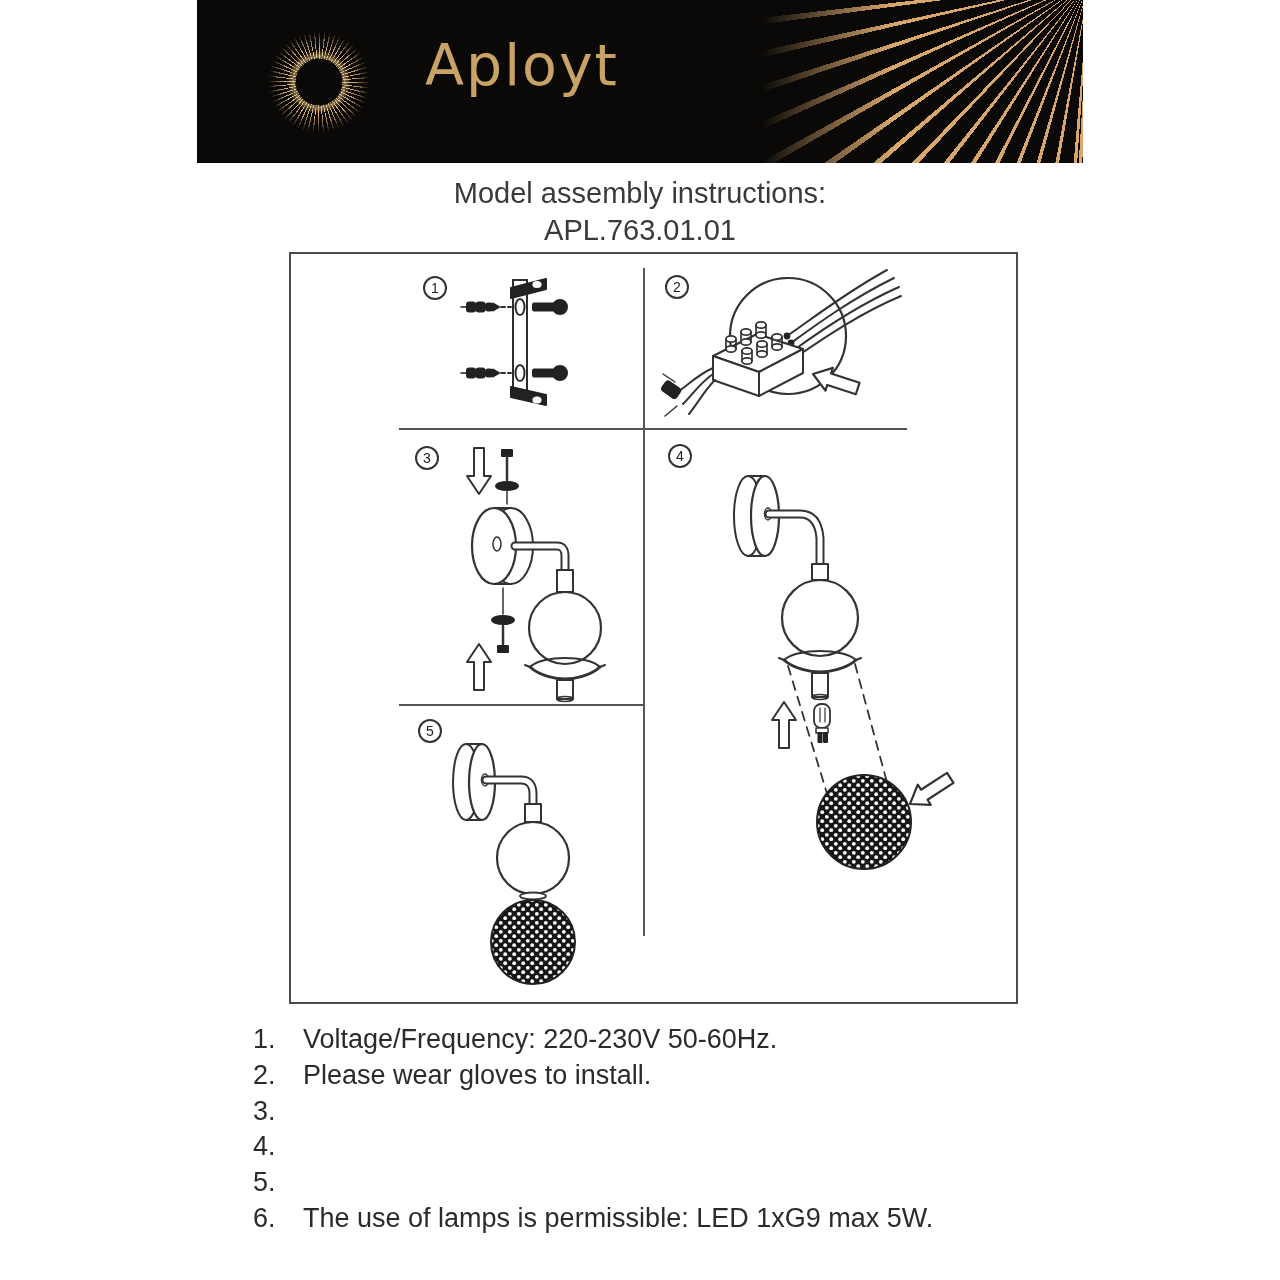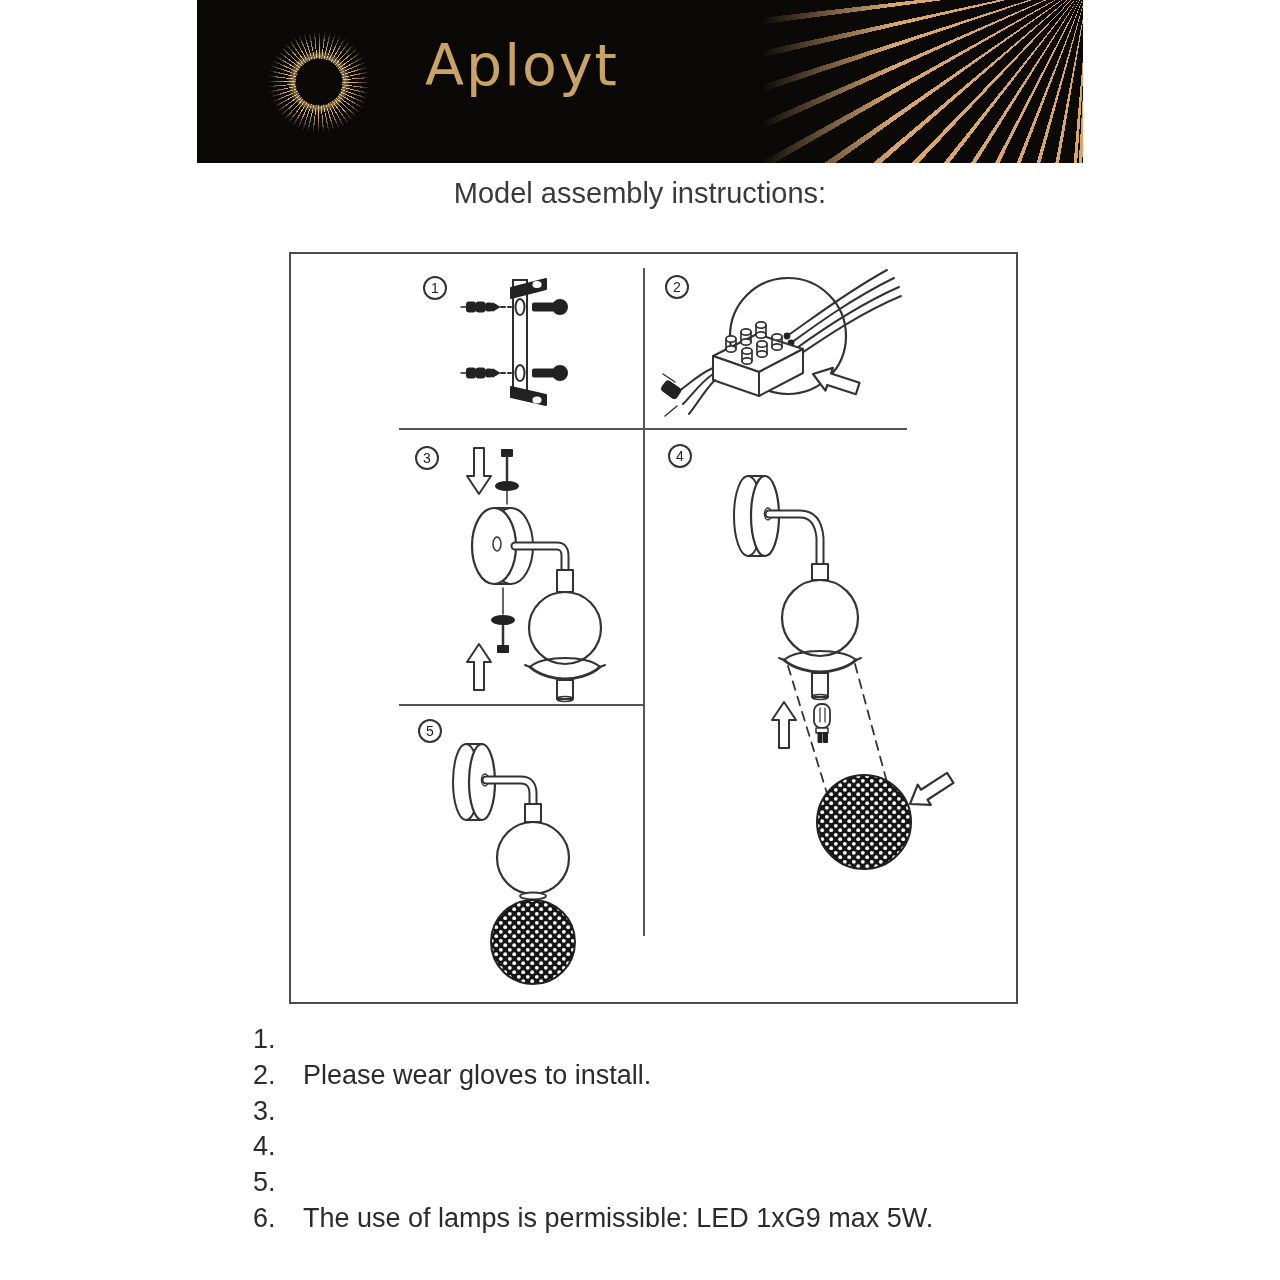--- a/index.html
+++ b/index.html
@@ -66,20 +66,21 @@
 <div class="page">
 
   <header class="banner">
     <div class="sunburst"></div>
     <div class="brand">Aployt</div>
     <div class="rays"></div>
   </header>
 
   <div class="title-block">
     <div class="title-line">Model assembly instructions:</div>
+    <div class="title-line">APL.763.01.01</div>
   </div>
 
   <section class="diagram-box">
     <div class="divider div-v"></div>
     <div class="divider div-h1"></div>
     <div class="divider div-h2"></div>
     <div class="divider div-h3"></div>
 
     <span class="step-num" style="left:132px;top:22px;">1</span>
     <span class="step-num" style="left:374px;top:21px;">2</span>
@@ -268,20 +269,21 @@
         <circle cx="102" cy="122" r="36" fill="#fff" stroke-width="2.2"></circle>
         <ellipse cx="102" cy="160" rx="13" ry="3.5" fill="#fff" stroke-width="1.8"></ellipse>
         <circle cx="102" cy="206" r="42" fill="url(#dots5)" stroke="#222" stroke-width="2"></circle>
       </g>
     </svg>
   </section>
 
   <ol class="notes">
     <li class="note-row">
       <span class="note-num">1.</span>
+      <span class="note-text">Voltage/Frequency: 220-230V 50-60Hz.</span>
     </li>
     <li class="note-row">
       <span class="note-num">2.</span>
       <span class="note-text">Please wear gloves to install.</span>
     </li>
     <li class="note-row">
       <span class="note-num">3.</span>
     </li>
     <li class="note-row">
       <span class="note-num">4.</span>

